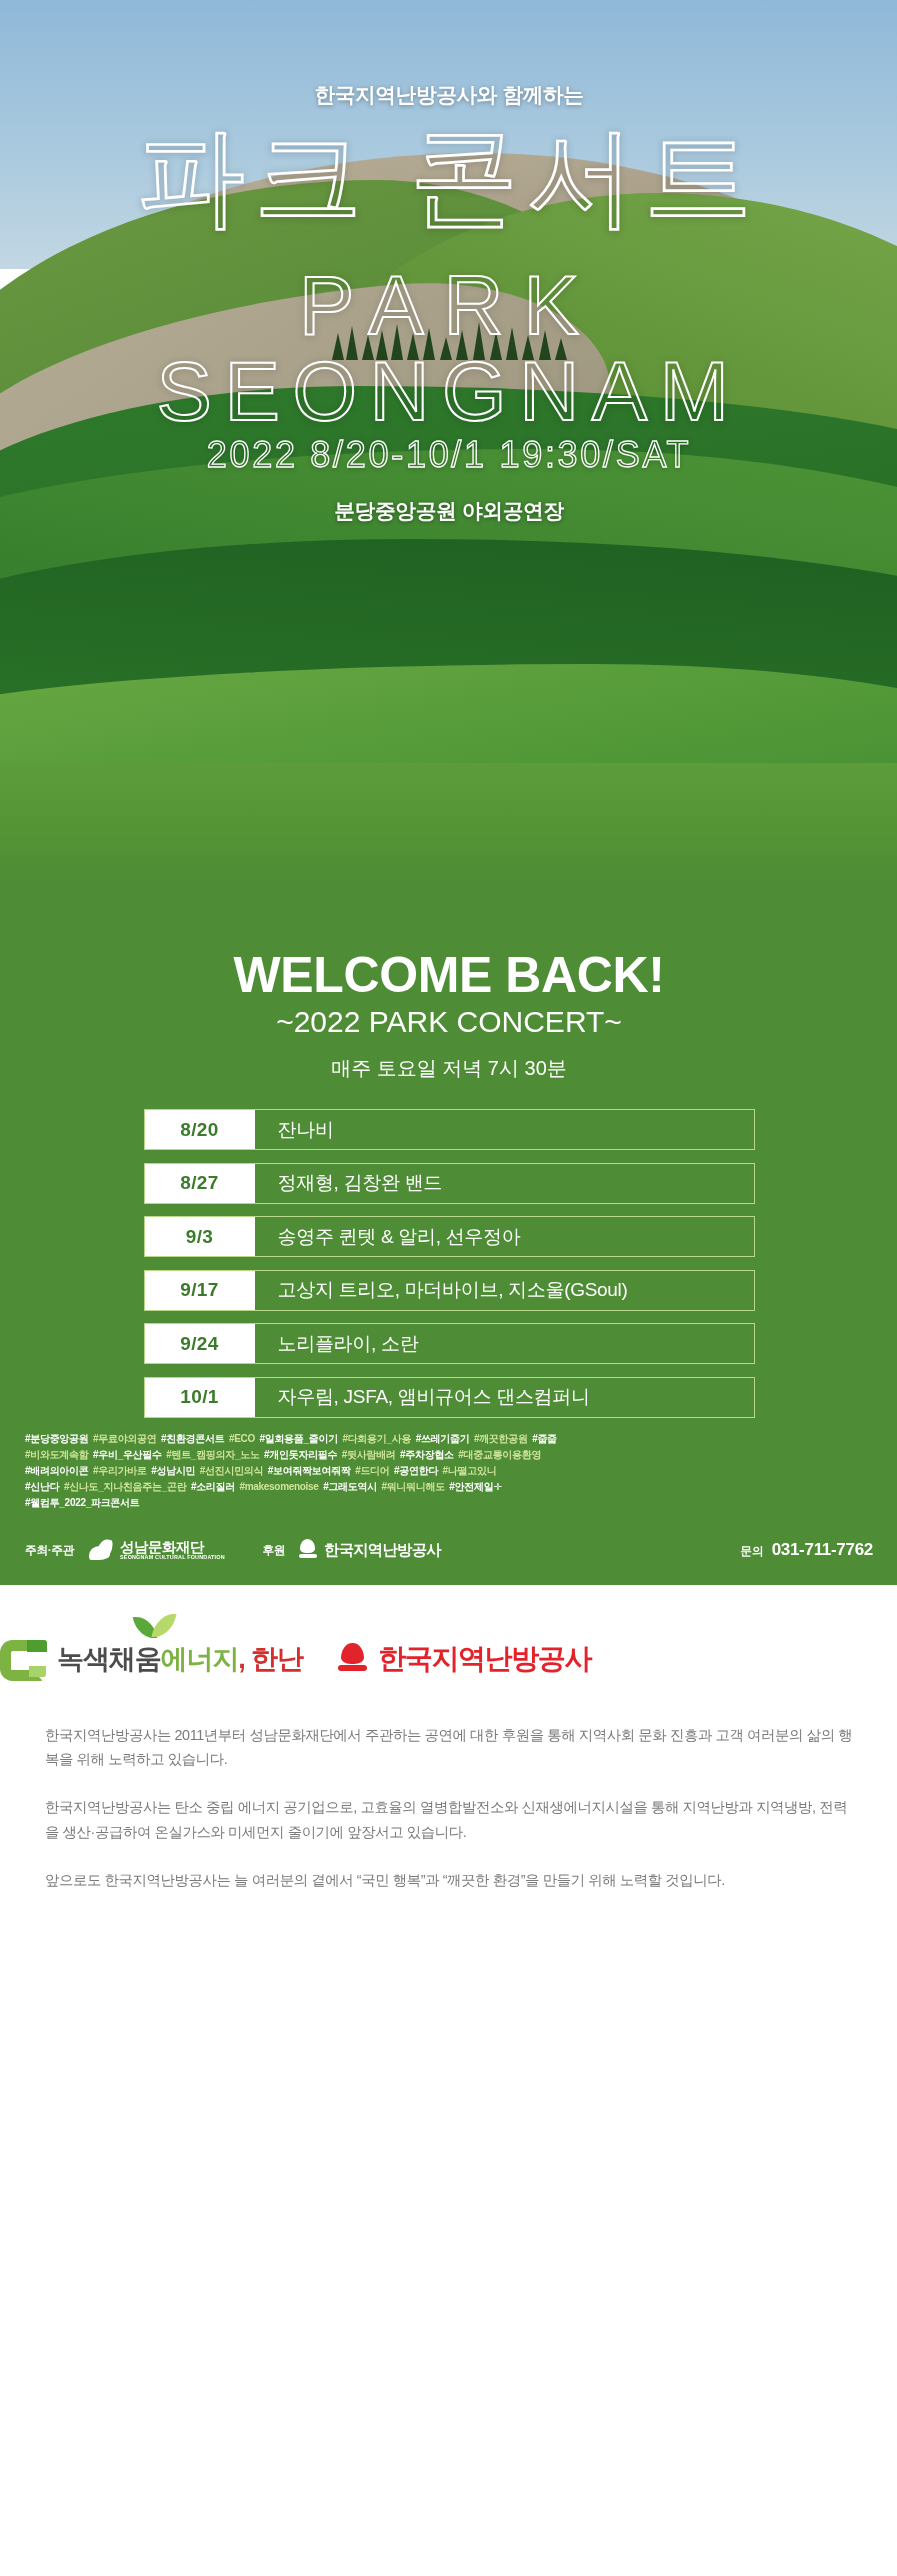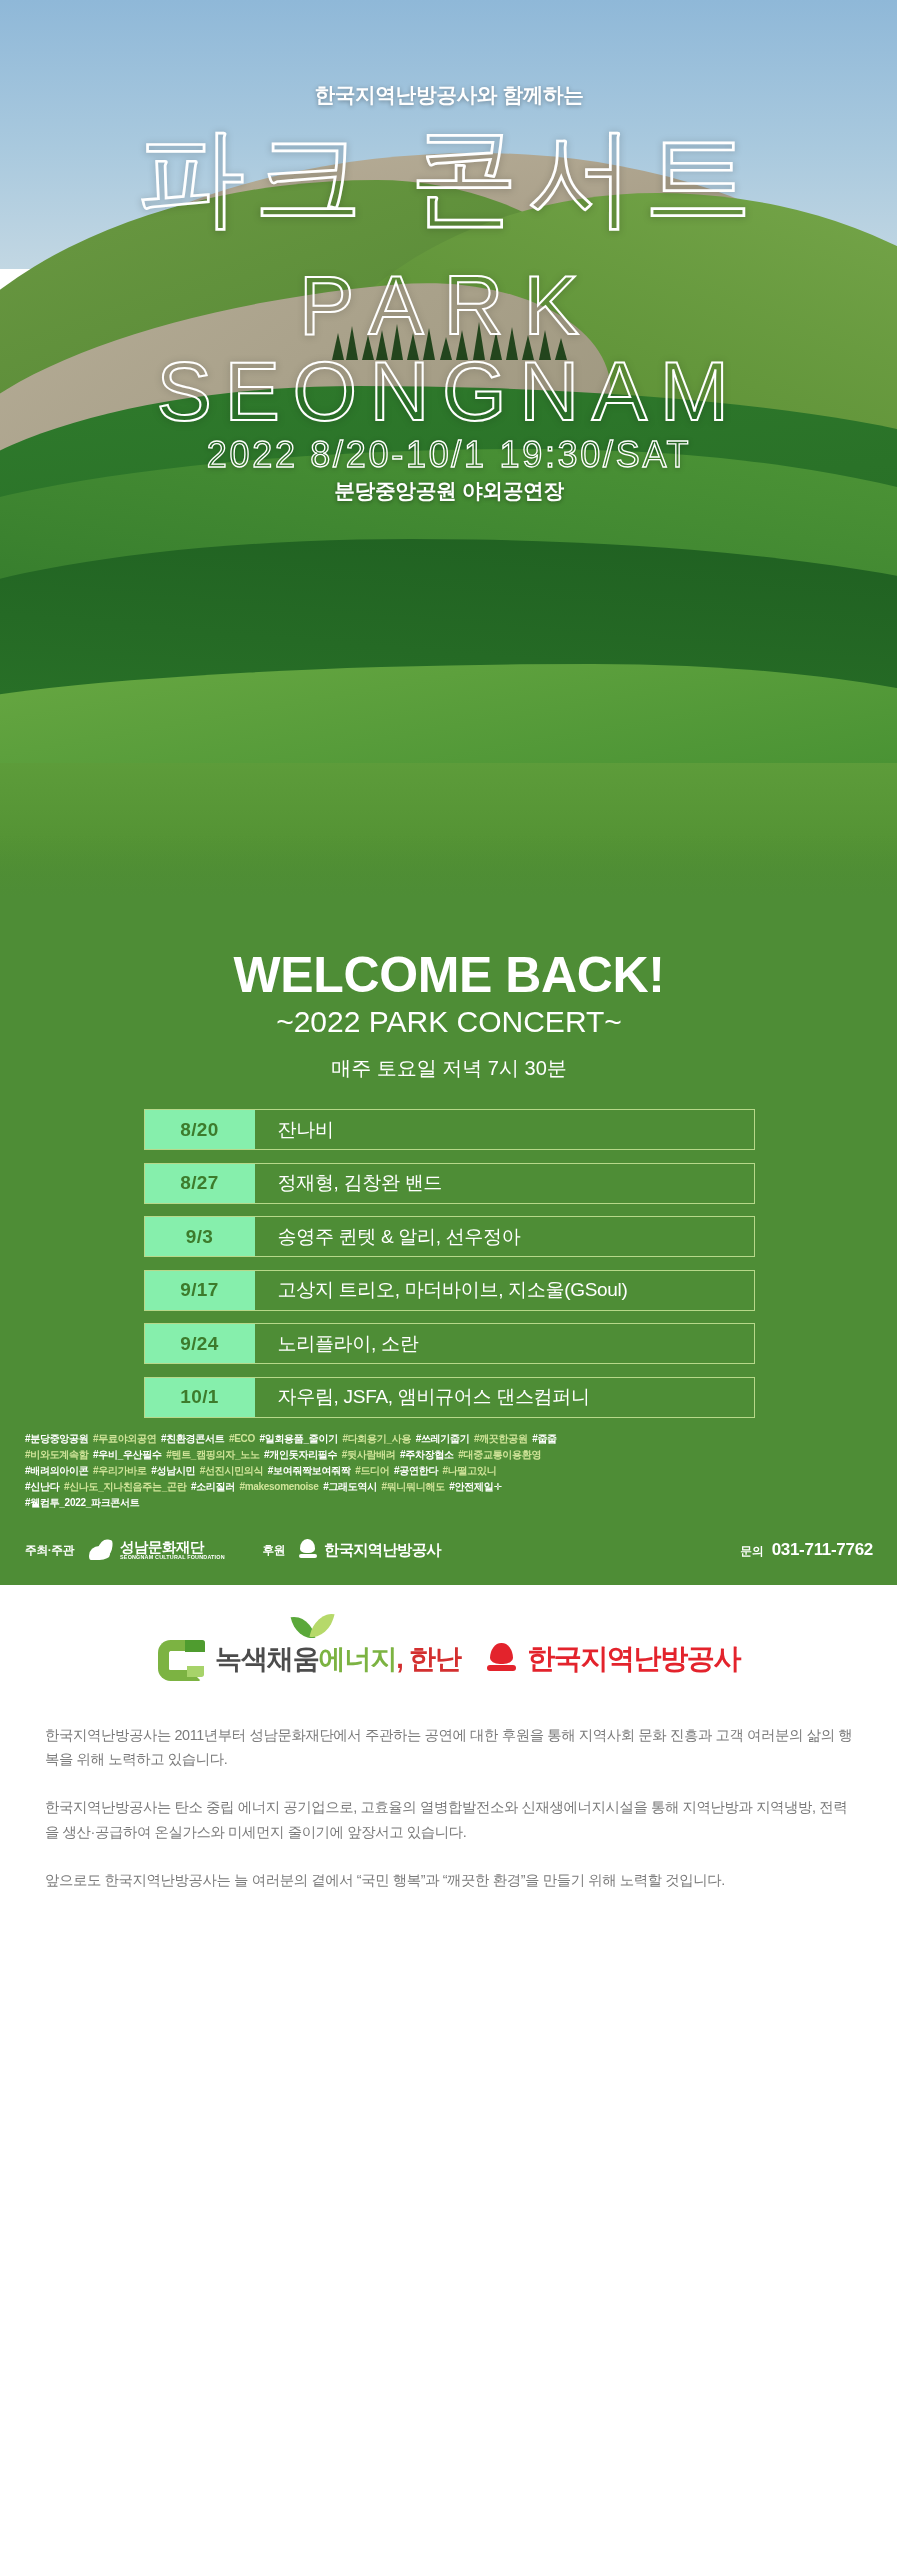--- a/index.html
+++ b/index.html
@@ -114,21 +114,21 @@
     color: transparent; -webkit-text-stroke: 2px #ffffff;
     filter: drop-shadow(0 1.8px 3.6px rgba(0,0,0,0.25));
   }
   .hero-date {
     position: absolute; top: 434px; left: 0; right: 0;
     font-size: 36px; font-weight: 300; letter-spacing: 2.7px;
     color: transparent; -webkit-text-stroke: 1.3px #ffffff;
     filter: drop-shadow(0 1.8px 2.7px rgba(0,0,0,0.3));
   }
   .hero-venue {
-    position: absolute; top: 477px; left: 0; right: 0;
+    position: absolute; top: 497px; left: 0; right: 0;
     font-size: 20.7px; font-weight: 600; letter-spacing: -0.3px;
     text-shadow: 0 0.9px 4.5px rgba(0,0,0,0.4);
   }
   .hero-fade {
     position: absolute; left: 0; bottom: 0; width: 898px; height: 63px;
     background: linear-gradient(rgba(78,141,54,0), #4e8d36);
   }
 
   
   .green {
@@ -155,21 +155,21 @@
   }
 
   .schedule { width: 611px; margin: 0 auto; }
   .srow {
     display: flex; align-items: stretch;
     height: 41px; margin-bottom: 12.6px;
     border: 0.9px solid #b7d88a;
   }
   .sdate {
     width: 110px; flex: 0 0 110px;
-    background: #86efac; color: #3d7b2c;
+    background: #ffffff; color: #3d7b2c;
     font-size: 19px; font-weight: 700;
     display: flex; align-items: center; justify-content: center;
     letter-spacing: 0.4px;
   }
   .sname {
     flex: 1 1 auto; display: flex; align-items: center;
     padding-left: 23px;
     font-size: 19px; font-weight: 400; color: #ffffff;
     letter-spacing: -0.3px;
   }
@@ -225,22 +225,22 @@
   .sp-contact .lbl { font-size: 11.7px; font-weight: 700; }
   .sp-contact .num { font-size: 17px; font-weight: 700; letter-spacing: -0.3px; }
 
   
   .footer {
     width: 898px;
     background: #ffffff;
     padding: 50px 0 54px 0;
   }
   .footer-logos {
-    display: flex; align-items: center; justify-content: center;
-    gap: 25px; margin-bottom: 40px;
+    display: flex; align-items: center; justify-content: flex-start;
+    gap: 34px; margin-bottom: 40px;
   }
   .logo-green { display: flex; align-items: center; gap: 9px; position: relative; }
   .g-mark {
     width: 48px; height: 48px; position: relative;
   }
   .g-mark .ring {
     position: absolute; left: 0; top: 5.4px; width: 43px; height: 41px;
     border: 11.7px solid #7cb342;
     border-right-color: transparent;
     border-radius: 12.6px 3.6px 3.6px 12.6px;

